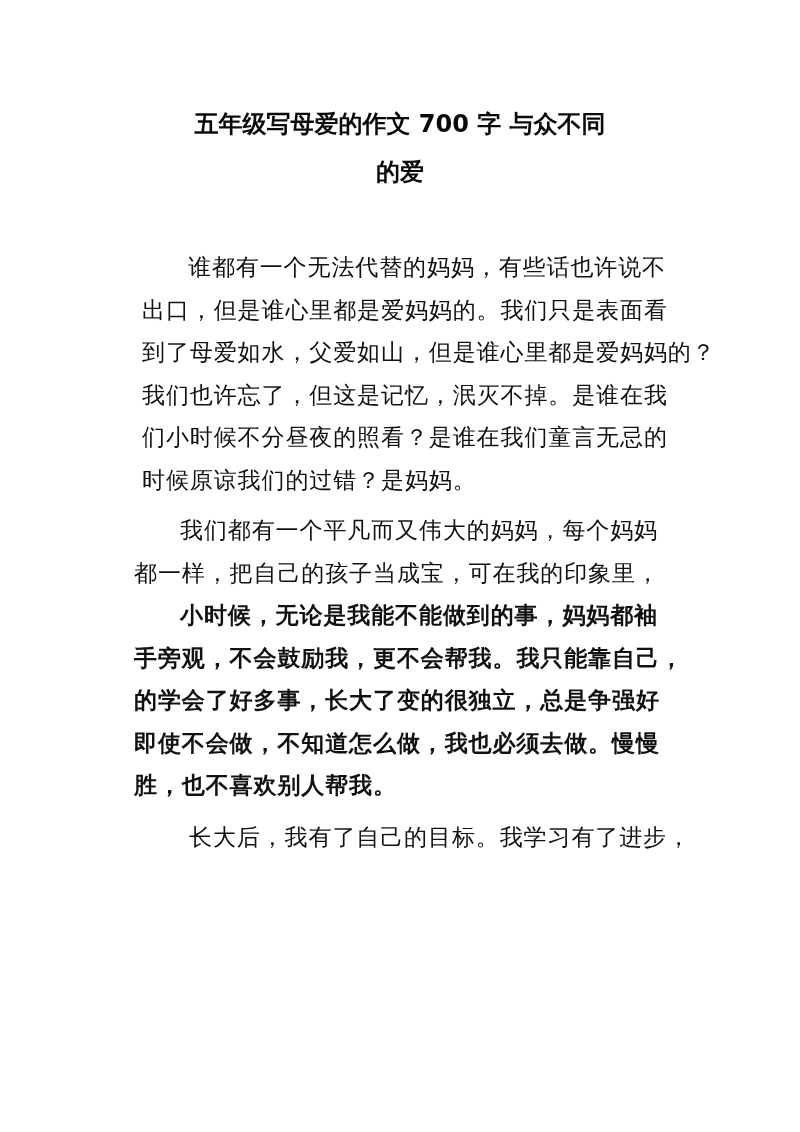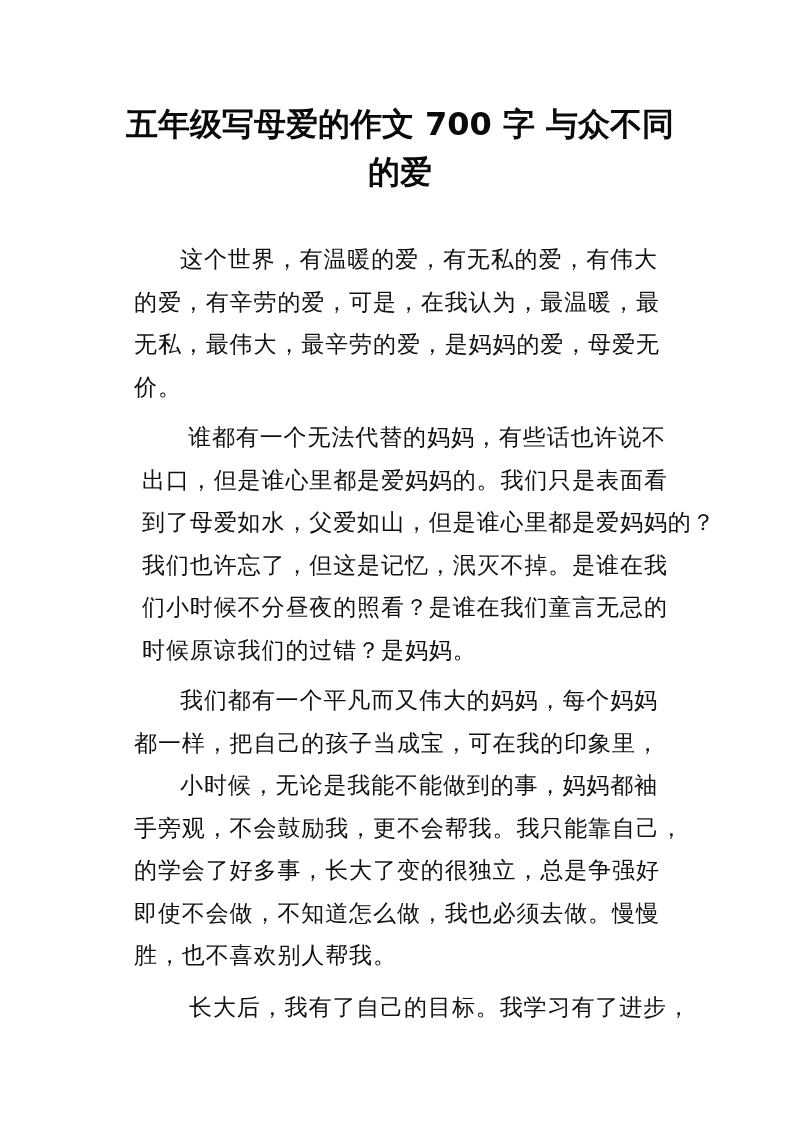--- a/index.html
+++ b/index.html
@@ -24,21 +24,21 @@
       background: #ffffff;
     }
     .title {
       position: absolute;
       left: 0;
       top: 100px;
       width: 800px;
       text-align: center;
       font-family: "DejaVu Sans", "Liberation Sans", sans-serif;
       font-weight: bold;
-      font-size: 32px;
+      font-size: 24px;
       line-height: 48px;
       color: #0a0a0a;
       letter-spacing: 0px;
     }
     .title .line {
       display: block;
       white-space: nowrap;
     }
     .body {
       position: absolute;
@@ -61,39 +61,33 @@
 </head>
 <body>
 
 <div class="page">
   <h1 class="title" style="margin:0;">
     <span class="line">五年级写母爱的作文 700 字  与众不同</span>
     <span class="line">的爱</span>
   </h1>
 
   <div class="body">
-    <p class="para" style="margin:0;">
-      <span class="line indent">这个世界，有温暖的爱，有无私的爱，有伟大</span>
-      <span class="line">的爱，有辛劳的爱，可是，在我认为，最温暖，最</span>
-      <span class="line">无私，最伟大，最辛劳的爱，是妈妈的爱，母爱无</span>
-      <span class="line">价。</span>
-    </p>
     <p class="para" style="margin:8px;">
       <span class="line indent">谁都有一个无法代替的妈妈，有些话也许说不</span>
       <span class="line">出口，但是谁心里都是爱妈妈的。我们只是表面看</span>
       <span class="line">到了母爱如水，父爱如山，但是谁心里都是爱妈妈的？</span>
       <span class="line">我们也许忘了，但这是记忆，泯灭不掉。是谁在我</span>
       <span class="line">们小时候不分昼夜的照看？是谁在我们童言无忌的</span>
       <span class="line">时候原谅我们的过错？是妈妈。</span>
     </p>
     <p class="para" style="margin:0;">
       <span class="line indent">我们都有一个平凡而又伟大的妈妈，每个妈妈</span>
       <span class="line">都一样，把自己的孩子当成宝，可在我的印象里，</span>
     </p>
-    <p class="para" style="margin:0;">
+    <p class="para" style="margin:0;font-weight:bold;">
       <span class="line indent">小时候，无论是我能不能做到的事，妈妈都袖</span>
       <span class="line">手旁观，不会鼓励我，更不会帮我。我只能靠自己，</span>
       <span class="line">的学会了好多事，长大了变的很独立，总是争强好</span>
       <span class="line">即使不会做，不知道怎么做，我也必须去做。慢慢</span>
       <span class="line">胜，也不喜欢别人帮我。</span>
     </p>
     <p class="para" style="margin:9px;">
       <span class="line indent">长大后，我有了自己的目标。我学习有了进步，</span>
     </p>
   </div>

